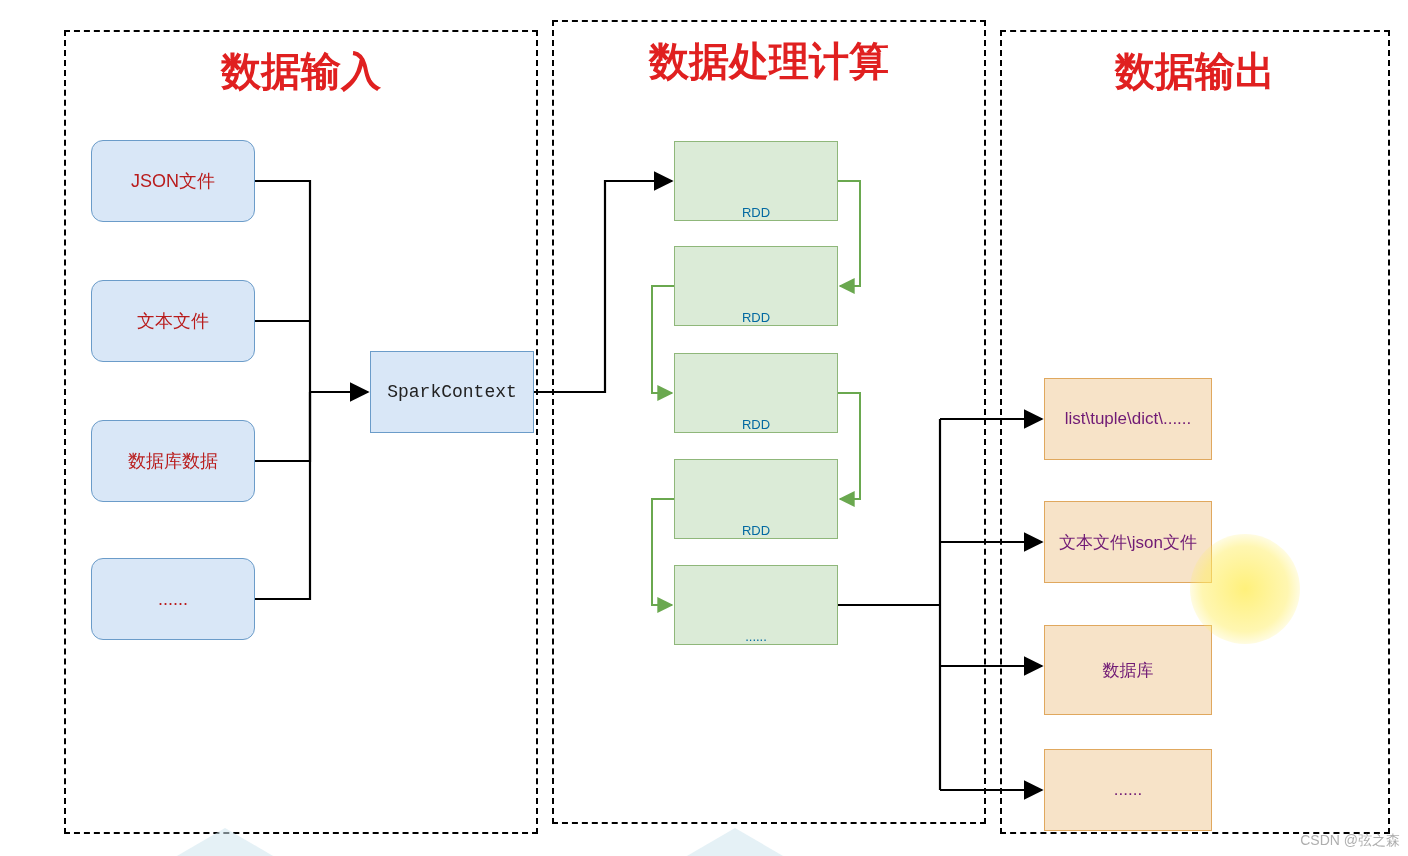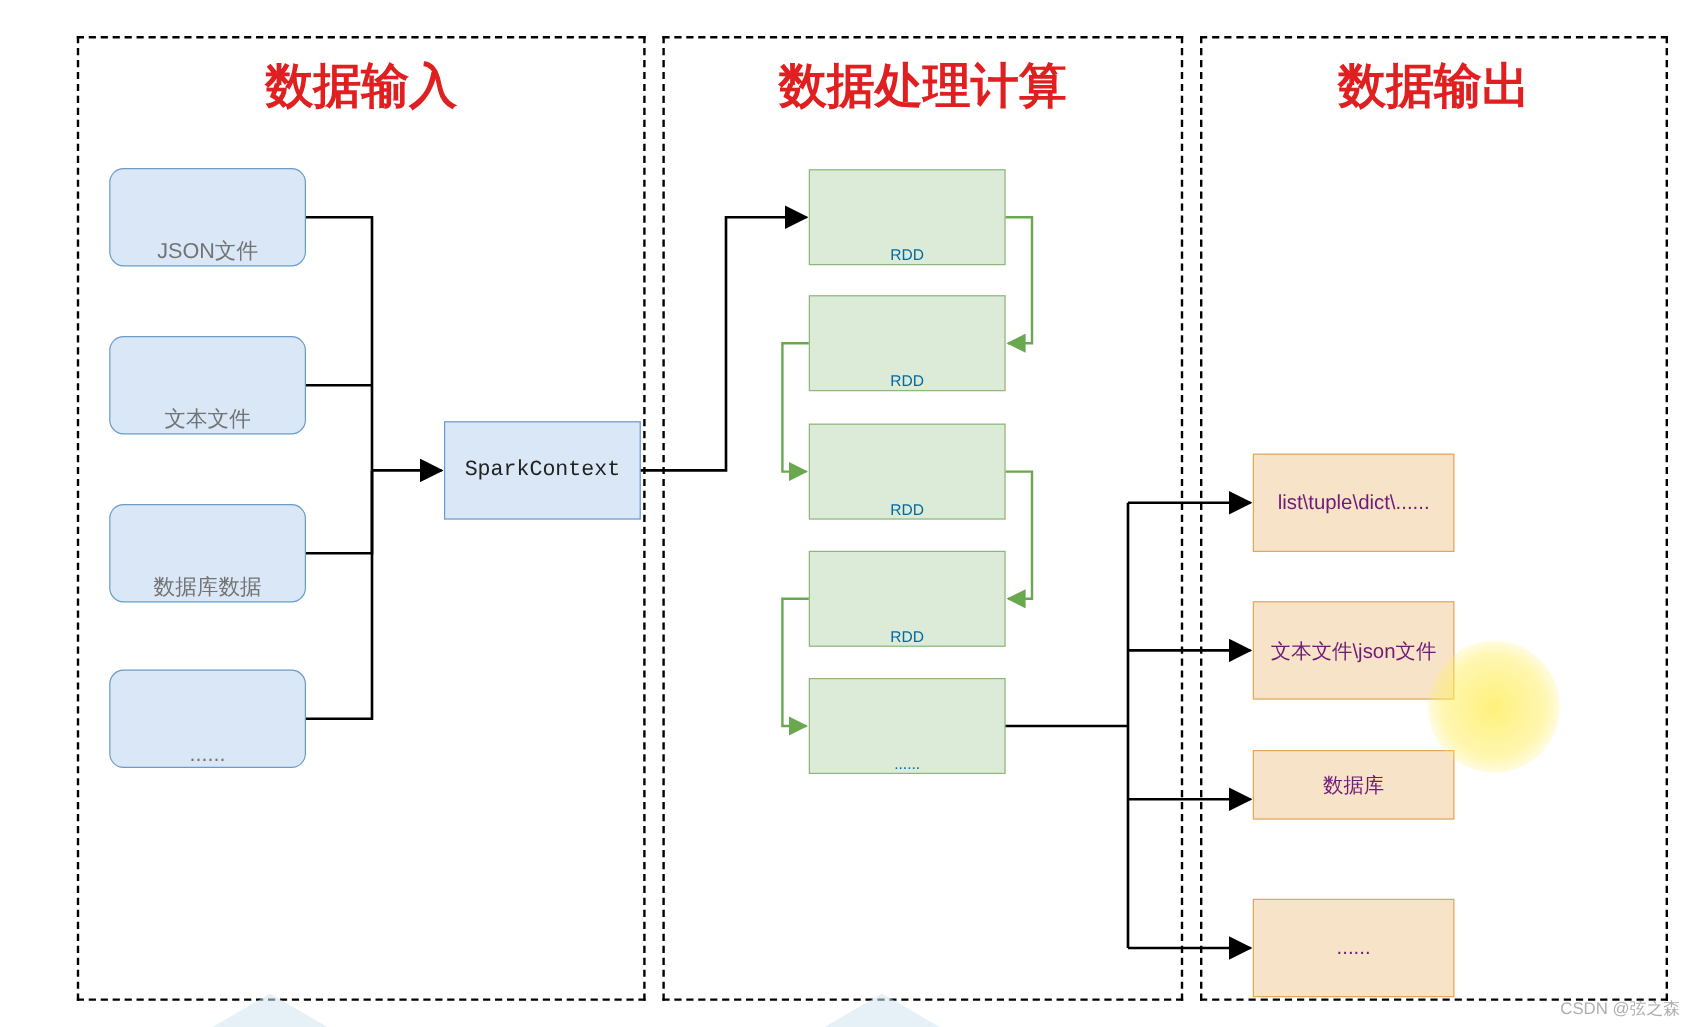--- a/index.html
+++ b/index.html
@@ -25,24 +25,24 @@
     color: #e02020;
     font-size: 40px;
     font-weight: 600;
   }
   .node-blue {
     position: absolute;
     background: #d9e7f7;
     border: 1.5px solid #6b9cc9;
     border-radius: 12px;
     display: flex;
-    align-items: flex-end;
+    align-items: center;
     justify-content: center;
     font-size: 18px;
-    color: #737373;
+    color: #b91c1c;
   }
   .node-spark {
     position: absolute;
     background: #d9e7f7;
     border: 1.5px solid #6b9cc9;
     display: flex;
     align-items: center;
     justify-content: center;
     font-size: 18px;
     color: #222;
@@ -97,21 +97,21 @@
   }
 </style>
 </head>
 <body>
 
 <div class="canvas">
 
   <div class="panel" style="left:64px; top:30px; width:474px; height:804px;">
     <div class="panel-title">数据输入</div>
   </div>
-  <div class="panel" style="left:552px; top:30px; width:434px; height:804px;">
+  <div class="panel" style="left:552px; top:20px; width:434px; height:804px;">
     <div class="panel-title">数据处理计算</div>
   </div>
   <div class="panel" style="left:1000px; top:30px; width:390px; height:804px;">
     <div class="panel-title">数据输出</div>
   </div>
 
   <div class="node-blue" style="left:91px; top:140px; width:164px; height:82px;">
     <span>JSON文件</span>
   </div>
   <div class="node-blue" style="left:91px; top:280px; width:164px; height:82px;">
@@ -143,21 +143,21 @@
   <div class="node-green" style="left:674px; top:565px; width:164px; height:80px;">
     <span>......</span>
   </div>
 
   <div class="node-orange" style="left:1044px; top:378px; width:168px; height:82px;">
     <span>list\tuple\dict\......</span>
   </div>
   <div class="node-orange" style="left:1044px; top:501px; width:168px; height:82px;">
     <span>文本文件\json文件</span>
   </div>
-  <div class="node-orange" style="left:1044px; top:625px; width:168px; height:58px;">
+  <div class="node-orange" style="left:1044px; top:625px; width:168px; height:90px;">
     <span>数据库</span>
   </div>
   <div class="node-orange" style="left:1044px; top:749px; width:168px; height:82px;">
     <span>......</span>
   </div>
 
   <div class="dot-yellow" style="left:1190px; top:534px;"></div>
 
   <div class="bottom-tri" style="left:170px; top:828px;"></div>
   <div class="bottom-tri" style="left:680px; top:828px;"></div>

